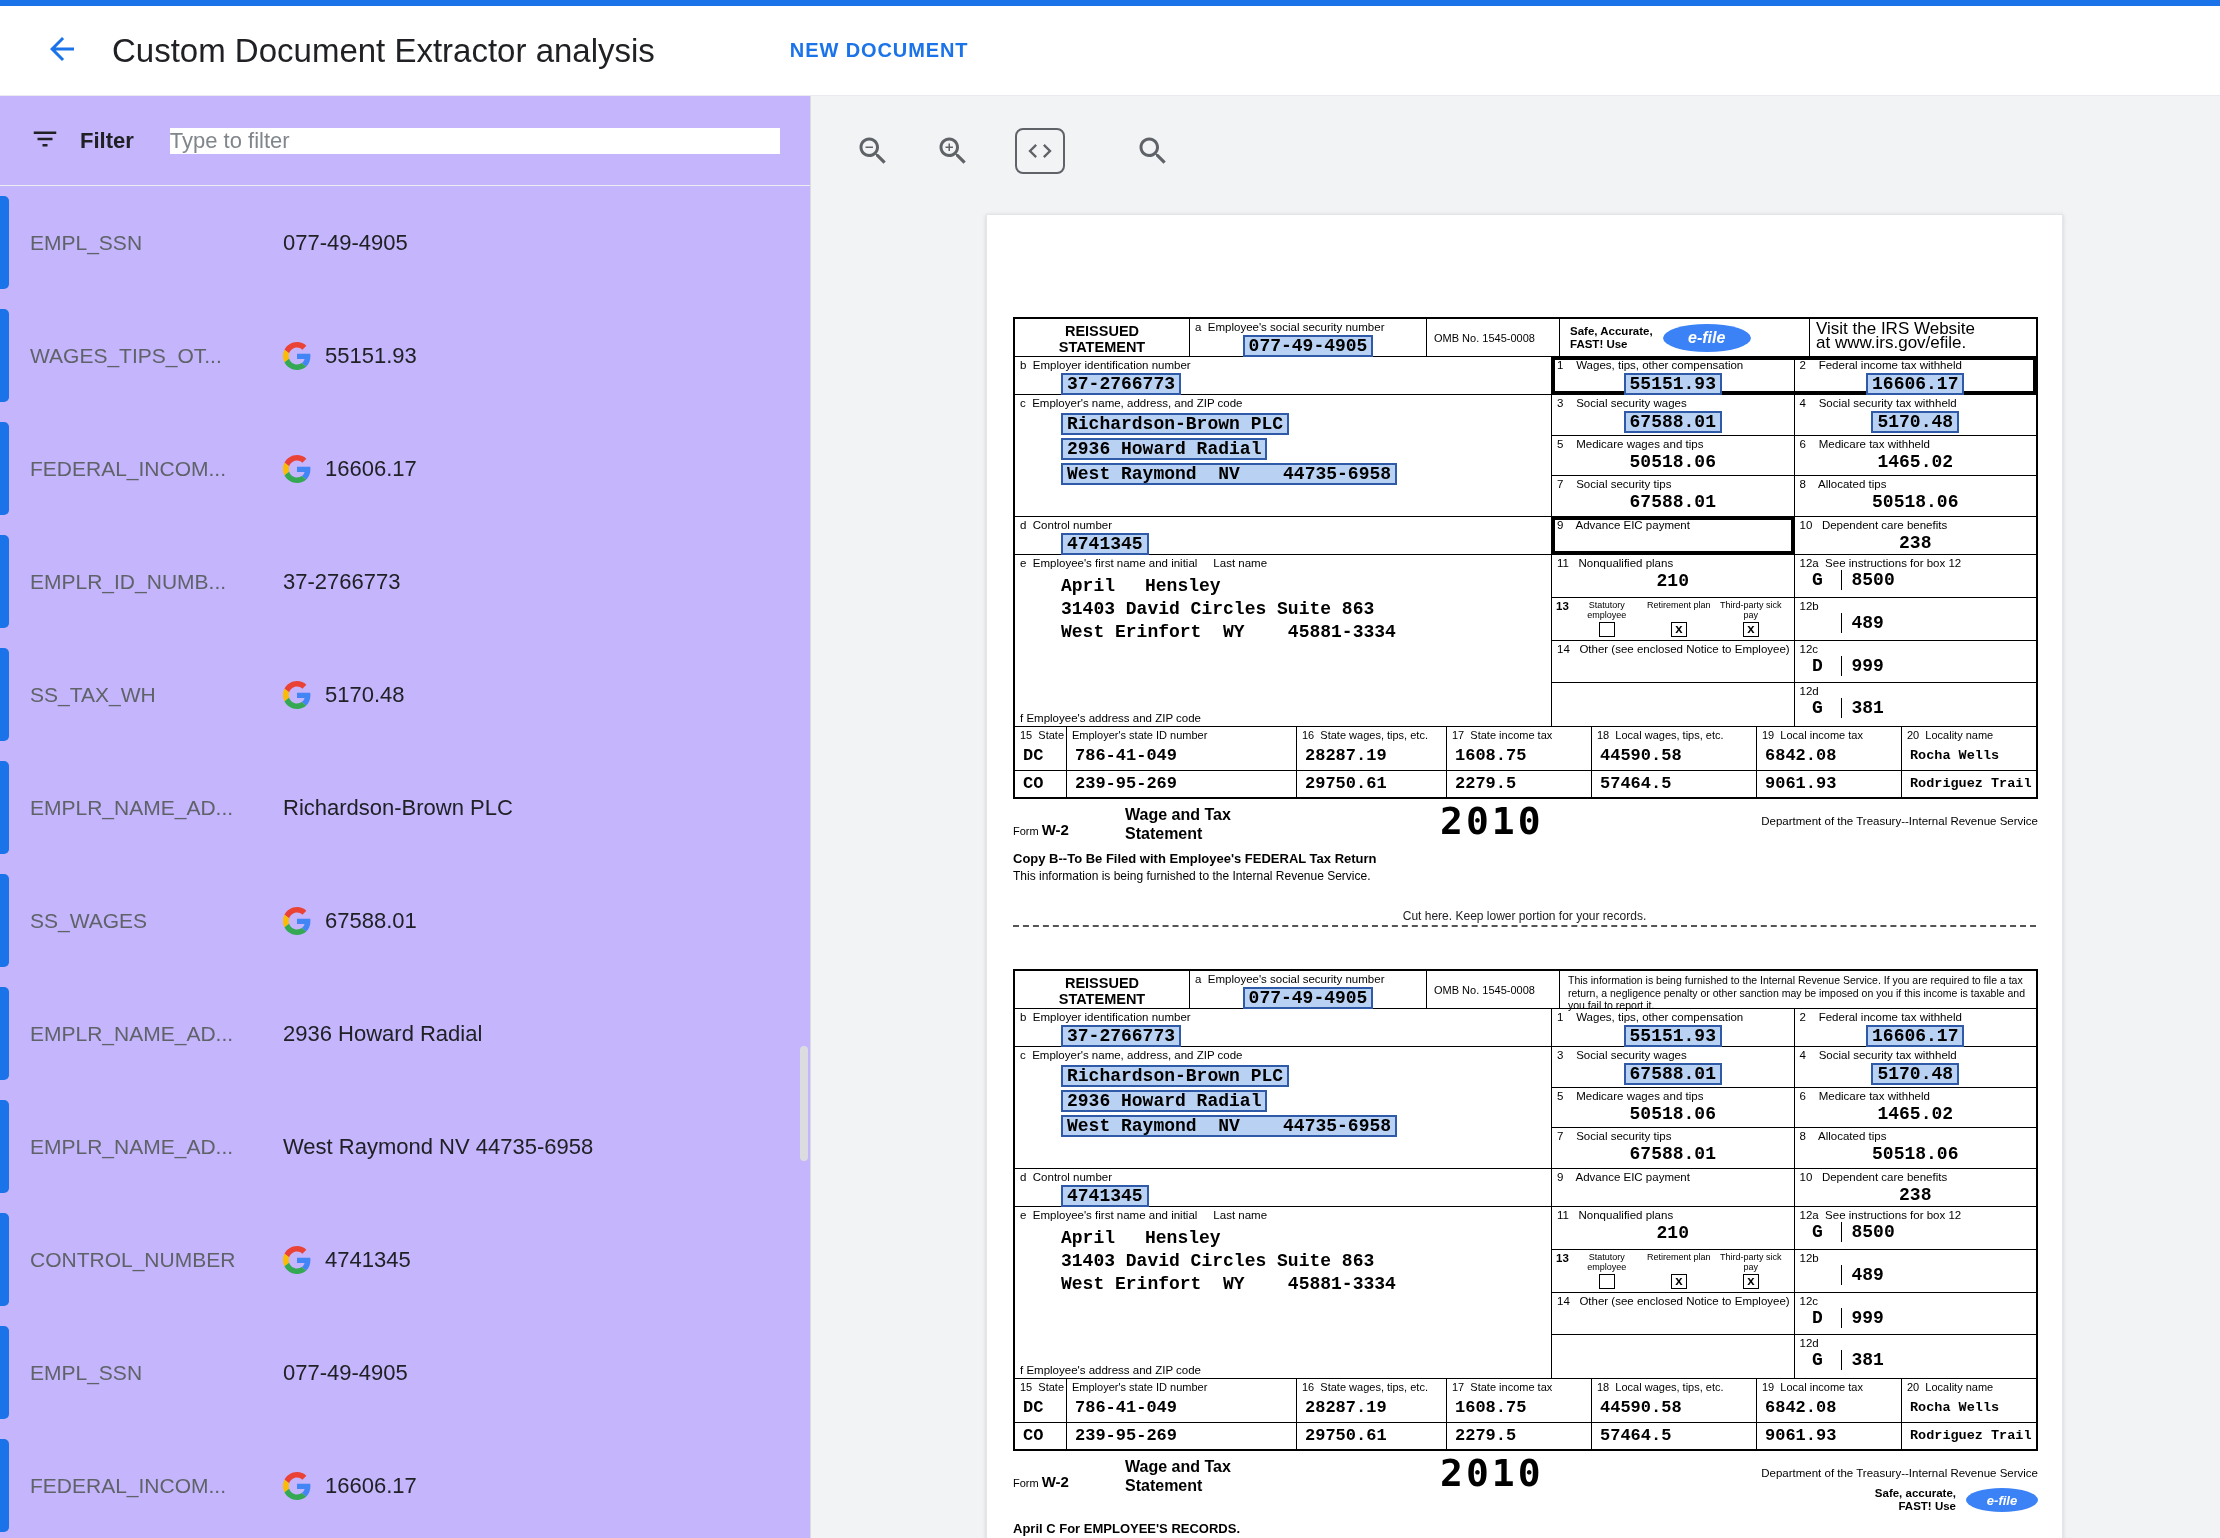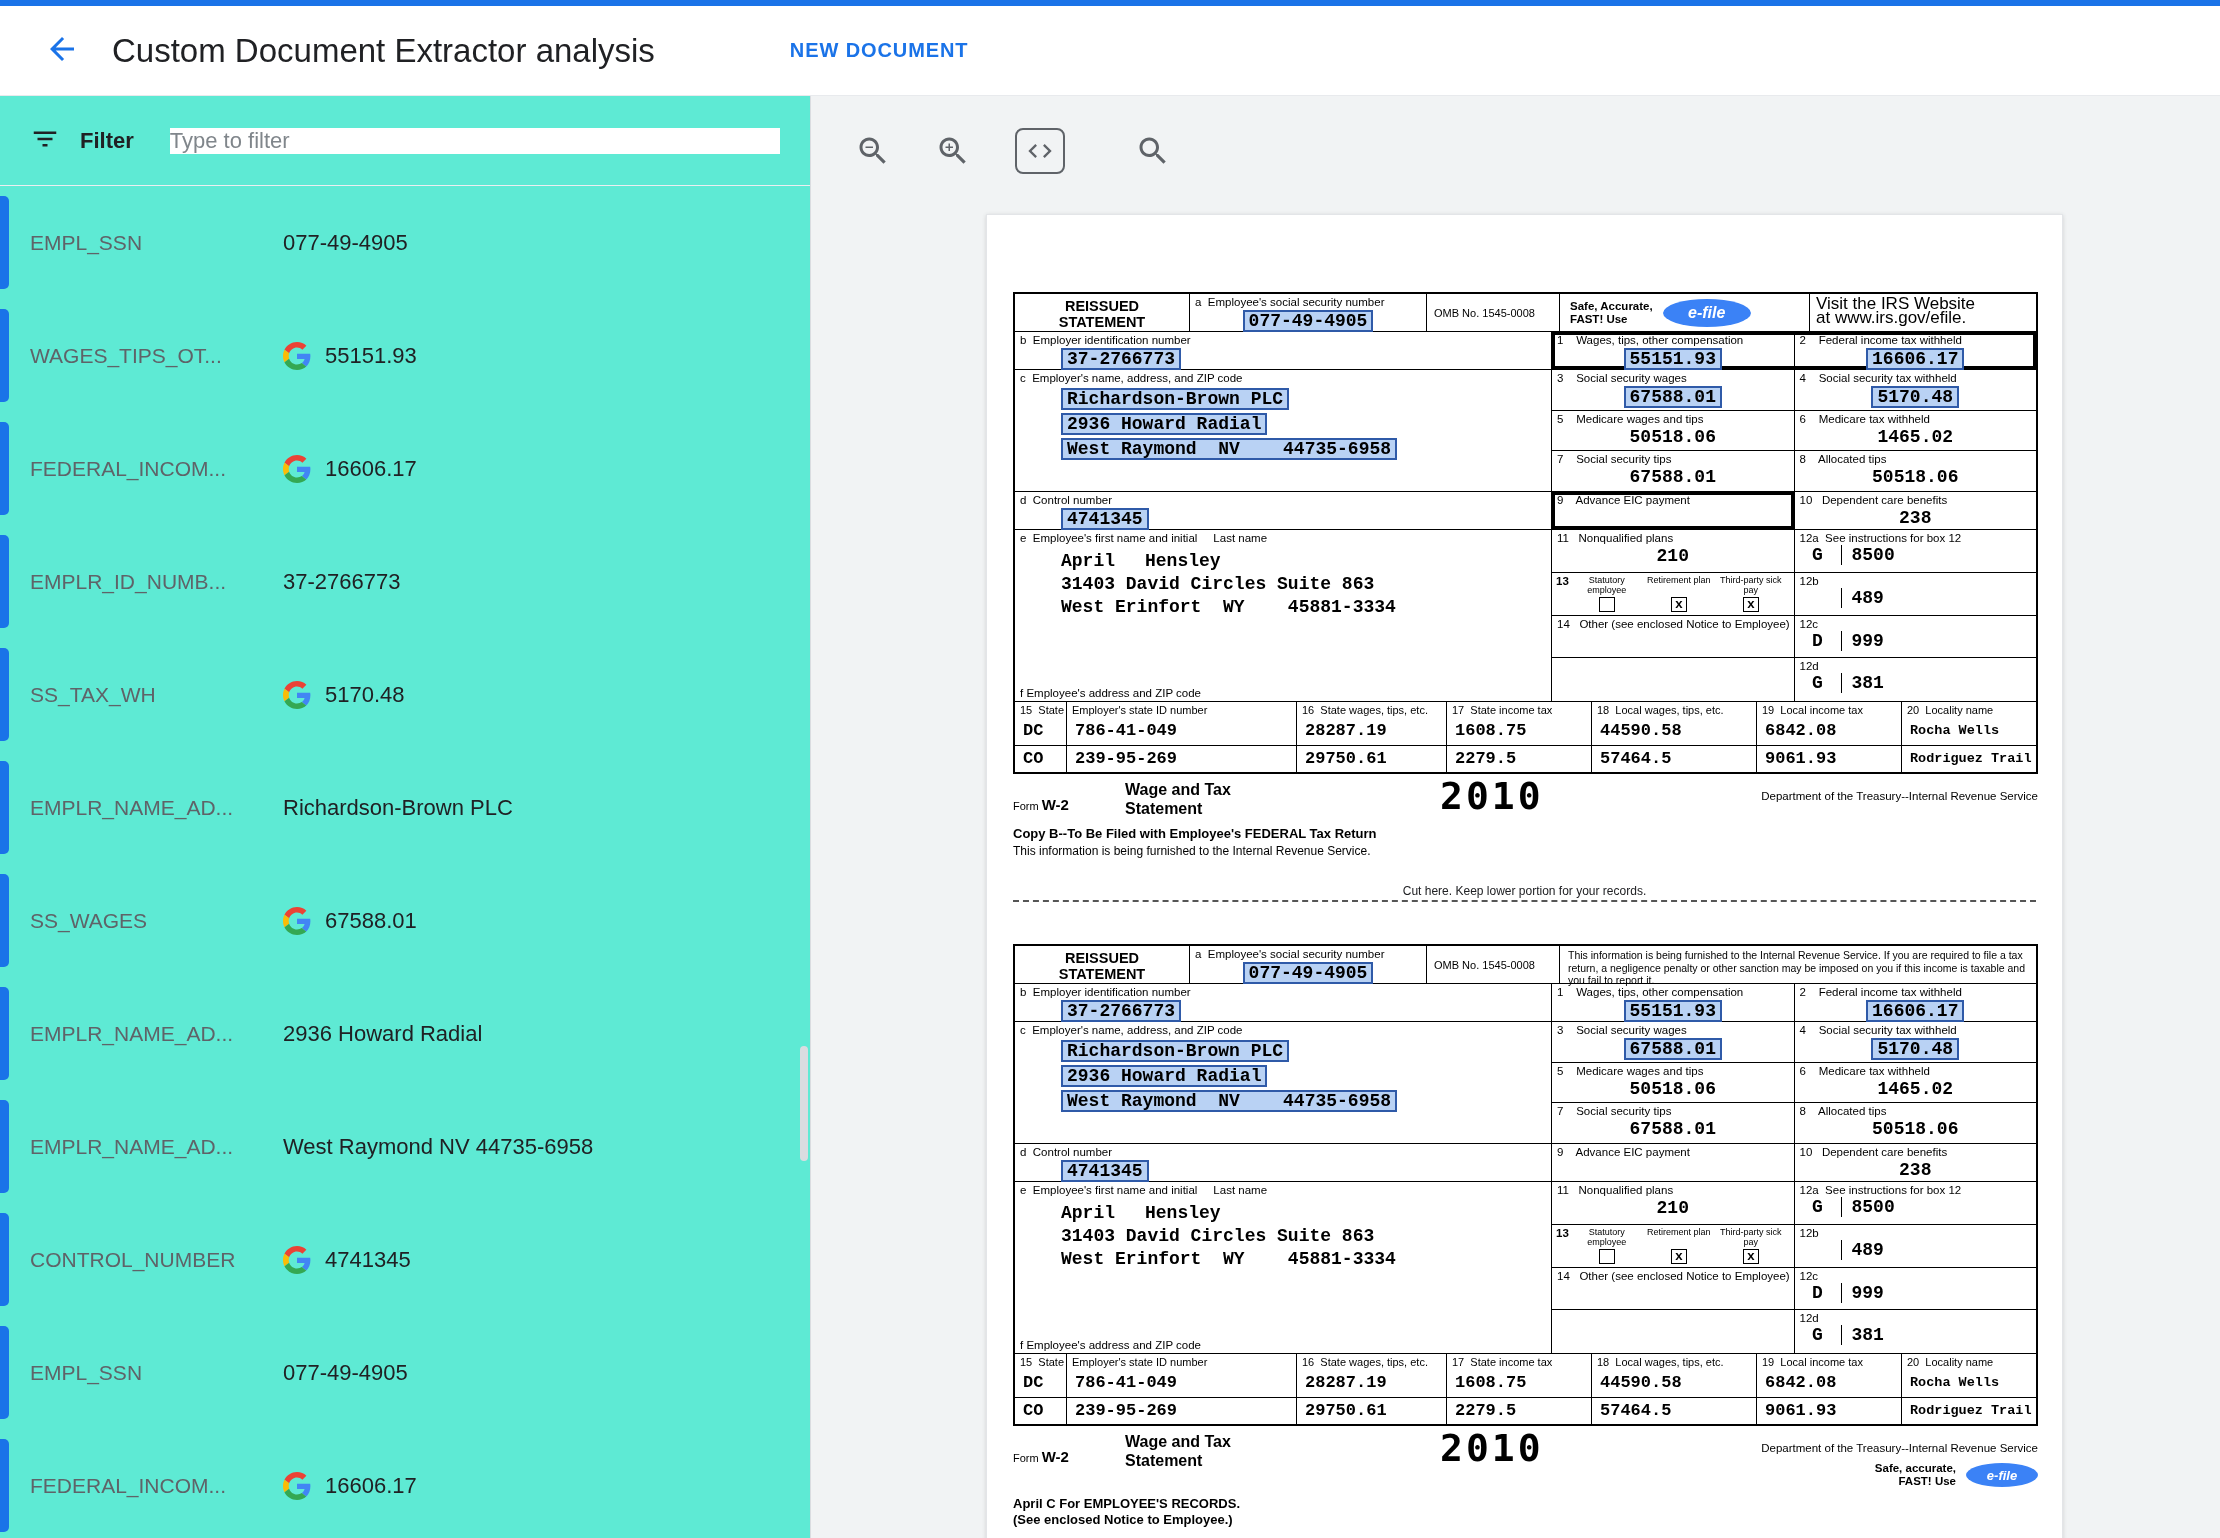--- a/index.html
+++ b/index.html
@@ -13,21 +13,21 @@
   .back-btn { width:48px; height:48px; border:none; background:none; color:#1a73e8;
     margin-right:26px; cursor:pointer; }
   .back-btn svg { width:36px; height:36px; fill:currentColor; }
   .page-title { font-size:33px; font-weight:400; color:#202124; margin-right:135px; }
   .new-doc-btn { border:none; background:none; color:#1a73e8; font-size:20px;
     font-weight:700; letter-spacing:0.9px; cursor:pointer; font-family:inherit; }
 
   .content { display:flex; height:1442px; }
 
   
-  .left-panel { width:811px; border-right:1px solid #dadce0; background:#5eead4;
+  .left-panel { width:811px; border-right:1px solid #dadce0; background:#c4b5fd;
     position:relative; overflow:hidden; }
   .filter-bar { height:90px; display:flex; align-items:center; padding:0 30px;
     border-bottom:1px solid #eceef0; }
   .filter-icon svg { width:30px; height:30px; fill:#202124; }
   .filter-label { font-size:22px; font-weight:700; color:#202124; margin:0 36px 0 20px; }
   .filter-input { border:none; outline:none; flex:1; font-size:22px; color:#202124;
     font-family:inherit; }
   .filter-input::placeholder { color:#80868b; }
 
   .entity-row { height:113px; display:flex; align-items:center; position:relative;
@@ -53,21 +53,21 @@
     background:none; display:flex; align-items:center; justify-content:center; cursor:pointer; }
   .fit-btn svg { width:28px; height:28px; fill:#5f6368; }
   .search-gap { margin-left:26px; }
 
   .doc-area { padding:8px 0 0 175px; }
   .page { width:1077px; min-height:1440px; background:#fff; border:1px solid #e3e5e8;
     box-shadow:0 1px 4px rgba(60,64,67,.18); padding:77px 26px 40px 26px; }
 
   
   .w2 { width:1025px; color:#000; }
-  .w2-box { border:2px solid #000; }
+  .w2-box { border:2px solid #000;margin-top:25px; }
   .band { display:flex; }
   .w2-box > .band { border-bottom:1px solid #000; }
   .br { border-right:1px solid #000; }
   .h38 { height:38px; }
   .hC { height:122px; }
   .hE { height:172px; }
 
   .bl { font-size:11.5px; line-height:13px; padding:2px 0 0 5px; white-space:pre-wrap; }
   .mv { font-family:"Liberation Mono","DejaVu Sans Mono",monospace; font-weight:700;
     font-size:18px; white-space:pre; }

